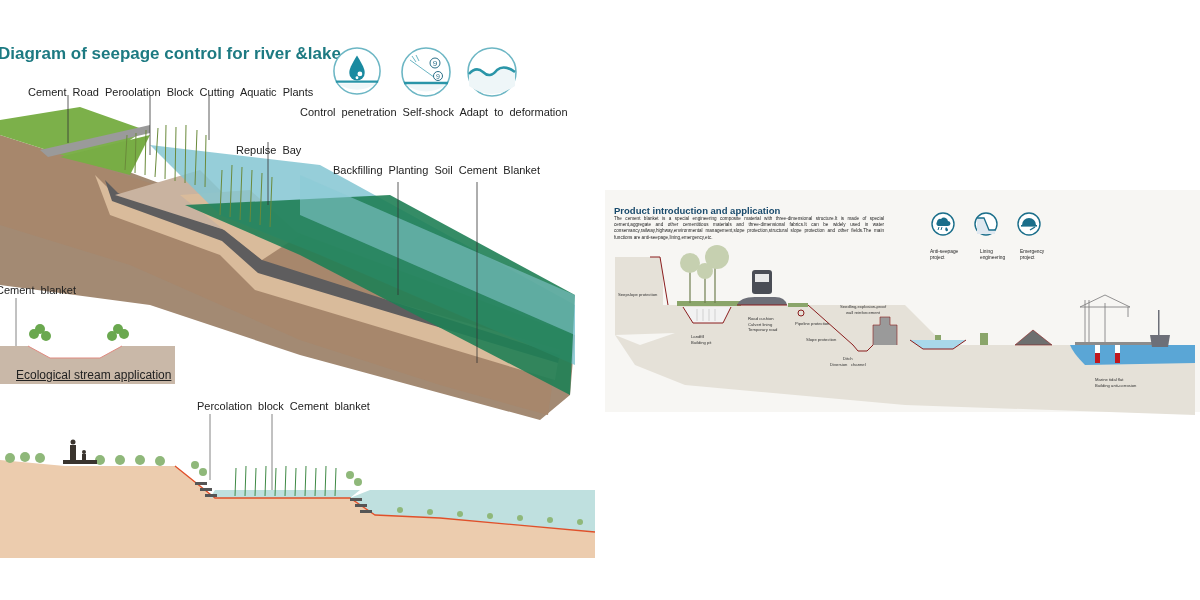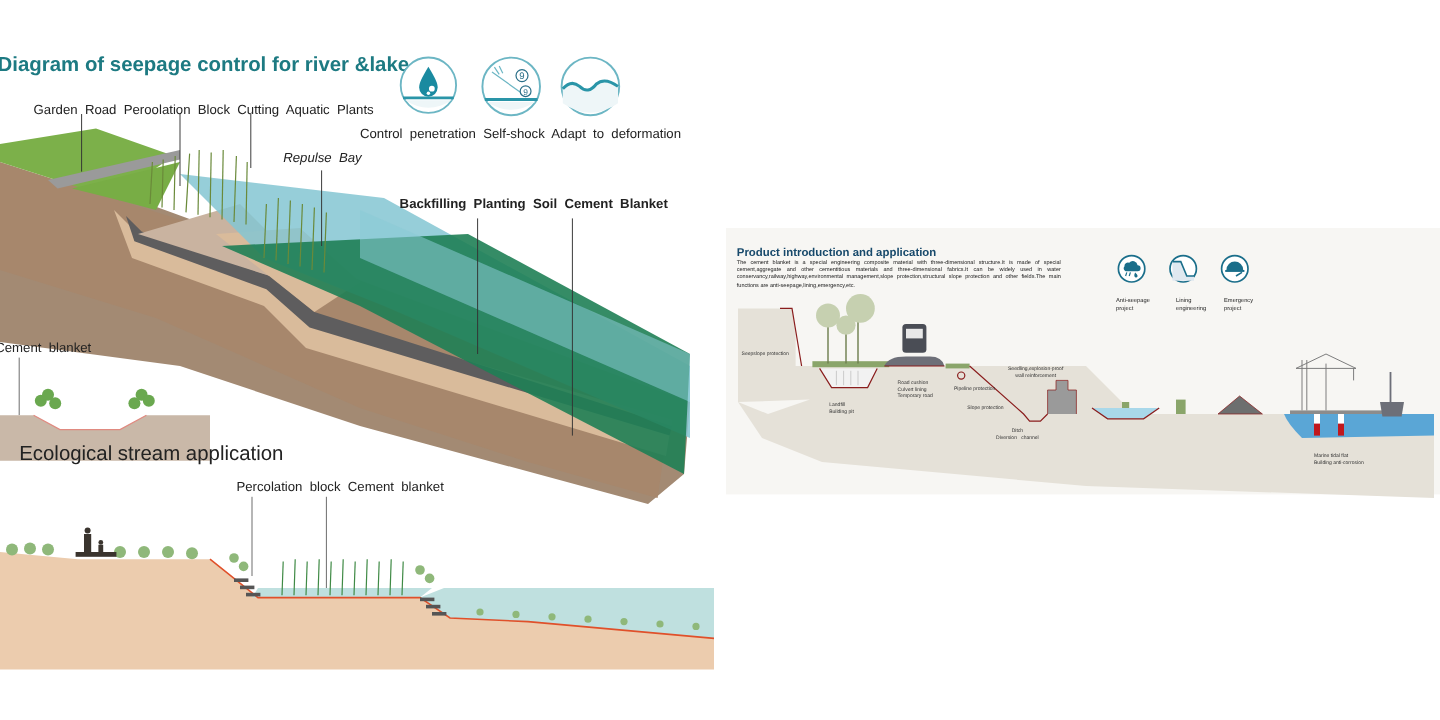--- a/index.html
+++ b/index.html
@@ -13,21 +13,21 @@
   .rp-body { left:614px; top:216px; width:270px; font-size:4.6px; line-height:6.2px; color:#222; text-align:justify; }
   .rp-icon-lbl { font-size:4.8px; line-height:6px; color:#222; }
   .tiny { font-size:4.2px; line-height:5.5px; color:#333; white-space:nowrap; }
   svg { position:absolute; overflow:visible; }
 </style>
 </head>
 <body>
 
 <div class="abs title-left">Diagram of seepage control for river &amp;lake</div>
 
-<div class="abs lbl" style="left:28px;top:86px;">Garden  Road  Peroolation  Block  Cutting  Aquatic  Plants</div>
+<div class="abs lbl" style="left:28px;top:86px;">Cement  Road  Peroolation  Block  Cutting  Aquatic  Plants</div>
 
 <div class="abs" style="left:332px;top:46px;">
   <svg class="feat-icon" width="52" height="52" viewBox="0 0 52 52" style="position:relative">
     <circle cx="26" cy="26" r="24" fill="#fff" stroke="#6cb6c4" stroke-width="1.6"></circle>
     <path d="M26 10 C20 20 18 24 18 28 a8 8 0 0 0 16 0 C34 24 32 20 26 10z" fill="#1a8aa0"></path>
     <circle cx="29" cy="29" r="2.5" fill="#fff"></circle>
       <circle cx="26" cy="33" r="1.5" fill="#fff"></circle>
     <line x1="4" y1="37" x2="48" y2="37" stroke="#2a95a8" stroke-width="2.5"></line>
     <path d="M6 39 Q26 52 46 39 Z" fill="#eef6f8"></path>
   </svg>
@@ -94,38 +94,38 @@
   </g>
 
   <line x1="68" y1="0" x2="68" y2="48" stroke="#333" stroke-width="0.8"></line>
   <line x1="150" y1="0" x2="150" y2="60" stroke="#333" stroke-width="0.8"></line>
   <line x1="209" y1="0" x2="209" y2="45" stroke="#333" stroke-width="0.8"></line>
   <line x1="268" y1="47" x2="268" y2="110" stroke="#333" stroke-width="0.8"></line>
   <line x1="398" y1="87" x2="398" y2="200" stroke="#333" stroke-width="0.8"></line>
   <line x1="477" y1="87" x2="477" y2="268" stroke="#333" stroke-width="0.8"></line>
 </svg>
 
-<div class="abs lbl" style="left:236px;top:126px;font-style:italic;">Repulse  Bay</div>
-<div class="abs lbl" style="left:333px;top:164px;font-weight:bold;">Backfilling  Planting  Soil  Cement  Blanket</div>
+<div class="abs lbl" style="left:236px;top:144px;">Repulse  Bay</div>
+<div class="abs lbl" style="left:333px;top:164px;">Backfilling  Planting  Soil  Cement  Blanket</div>
 
 <div class="abs lbl" style="left:-4px;top:284px;">Cement  blanket</div>
 <svg width="180" height="90" style="left:0;top:296px;" viewBox="0 0 180 90">
   <line x1="16" y1="2" x2="16" y2="50" stroke="#666" stroke-width="0.8"></line>
   <path d="M0 50 L28 50 L50 62 L100 62 L122 50 L175 50 L175 88 L0 88 Z" fill="#c9b8a8"></path>
   <path d="M28 50 L50 62 L100 62 L122 50" fill="none" stroke="#e08a80" stroke-width="1"></path>
   <g fill="#6aa84f">
       <circle cx="34" cy="38" r="5"></circle>
       <circle cx="40" cy="33" r="5"></circle>
       <circle cx="46" cy="40" r="5"></circle>
   <circle cx="112" cy="40" r="5"></circle>
       <circle cx="118" cy="33" r="5"></circle>
       <circle cx="124" cy="38" r="5"></circle>
     </g>
 </svg>
-<div class="abs" style="left:16px;top:368px;font-size:17px;color:#222;">Ecological stream application</div>
+<div class="abs" style="left:16px;top:368px;font-size:12px;color:#222;text-decoration:underline;">Ecological stream application</div>
 
 <div class="abs lbl" style="left:157px;top:400px;margin-left:40px;">Percolation  block  Cement  blanket</div>
 <svg width="600" height="150" style="left:0;top:410px;" viewBox="0 0 600 150">
   <line x1="210" y1="4" x2="210" y2="70" stroke="#666" stroke-width="0.8"></line>
   <line x1="272" y1="4" x2="272" y2="115" stroke="#666" stroke-width="0.8"></line>
   <path d="M0 50 L65 56 L95 56 L175 56 L215 88 L350 88 L375 105 L440 108 L595 122 L595 148 L0 148 Z" fill="#ecccae"></path>
   <path d="M370 80 L595 80 L595 122 L440 108 L375 105 L350 88 Z" fill="#bfe0df"></path>
   <path d="M210 88 L350 88 L360 80 L215 80 Z" fill="#bfe0df"></path>
   <path d="M175 56 L215 88 L350 88 L375 105 L440 108 L595 122" fill="none" stroke="#e0502a" stroke-width="1.3"></path>
   <g fill="#555">

